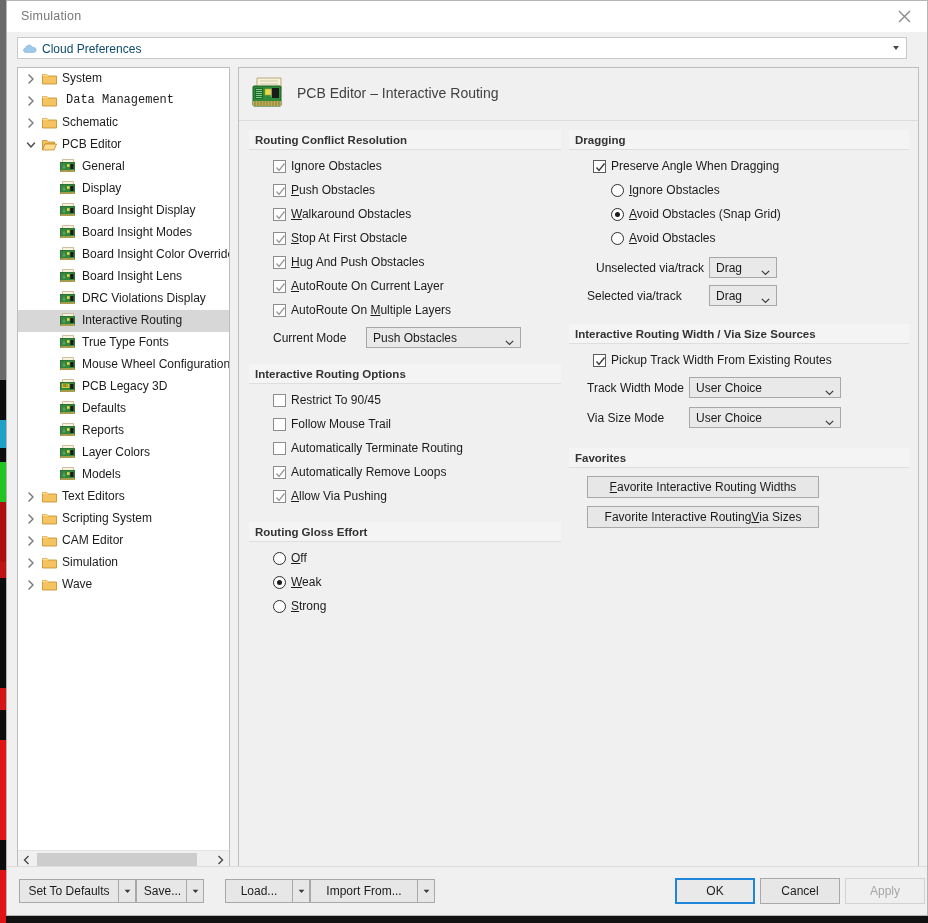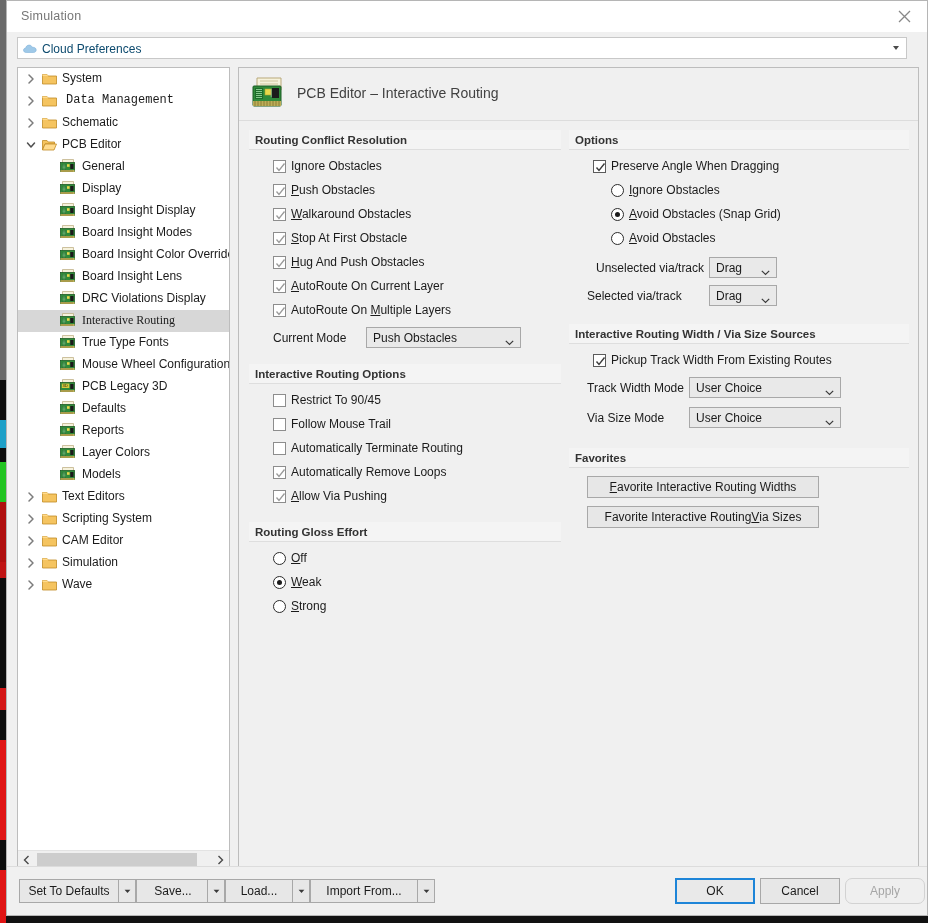--- a/index.html
+++ b/index.html
@@ -40,21 +40,21 @@
   #profile-label{position:absolute;left:24px;top:4px;font-size:12px;color:#0c4a6e;}
   #profile-arrow{position:absolute;right:7px;top:8px;width:0;height:0;
     border-left:3.5px solid transparent;border-right:3.5px solid transparent;
     border-top:4px solid #4a4a4a;}
   
   #tree-panel{
     position:absolute;left:10px;top:66px;width:213px;height:802px;
     background:#ffffff;border:1px solid #bdbdbd;box-sizing:border-box;overflow:hidden;
   }
   .tree-row{position:relative;height:22px;white-space:nowrap;cursor:default;}
-  .tree-row.sel{background:#d7d7d7;font-family:Liberation Serif, serif;}
+  .tree-row.sel{background:#d7d7d7;}
   .tw-arrow{position:absolute;top:5px;width:10px;height:12px;}
   .tw-arrow svg{display:block;}
   .folder{position:absolute;top:4px;width:15px;height:13px;}
   .leaficon{position:absolute;top:3px;width:16px;height:15px;}
   .tree-label{position:absolute;top:3px;font-size:12px;color:#1b1b1b;}
   
   #tree-hscroll{position:absolute;left:0;bottom:0;right:0;height:17px;background:#f0f0f0;border-top:1px solid #e3e3e3;}
   #hs-left,#hs-right{position:absolute;top:0;width:17px;height:17px;display:flex;align-items:center;justify-content:center;color:#4a4a4a;font-size:11px;}
   #hs-left{left:0;}#hs-right{right:0;}
   #hs-thumb{position:absolute;left:19px;top:2px;width:160px;height:13px;background:#cdcdcd;}
@@ -117,21 +117,21 @@
   .splitbtn .drop{
     background:#e7e7e7;border:1px solid #a8a8a8;border-left:none;box-sizing:border-box;
     width:17px;height:24px;display:flex;align-items:center;justify-content:center;
   }
   .plainbtn{
     position:absolute;top:11px;height:26px;width:78px;background:#e7e7e7;
     border:1px solid #a8a8a8;box-sizing:border-box;display:flex;align-items:center;
     justify-content:center;font-size:12px;color:#1b1b1b;cursor:default;
   }
   .plainbtn.primary{border:2px solid #1e85d8;background:#e9e9e9;}
-  .plainbtn.disabled{color:#a6a6a6;border-color:#d2d2d2;background:#efefef;border-radius:7px;}
+  .plainbtn.disabled{color:#a6a6a6;border-color:#d2d2d2;background:#efefef;}
 </style>
 </head>
 <body>
 
 <div id="bg-canvas">
     <div class="bg-blk" style="left: 0px; top: 0px; width: 6px; height: 380px; background: rgb(106, 106, 106);"></div>
     <div class="bg-blk" style="left: 0px; top: 380px; width: 6px; height: 40px; background: rgb(13, 13, 13);"></div>
     <div class="bg-blk" style="left: 0px; top: 420px; width: 6px; height: 28px; background: rgb(30, 160, 200);"></div>
     <div class="bg-blk" style="left: 0px; top: 448px; width: 6px; height: 14px; background: rgb(13, 13, 13);"></div>
     <div class="bg-blk" style="left: 0px; top: 462px; width: 6px; height: 40px; background: rgb(34, 196, 33);"></div>
@@ -628,21 +628,21 @@
           </div>
           <div class="rrow">
             <span class="radio" style="left: 24px;"></span>
             <span class="lbl" style="left: 42px;"><u>S</u>trong</span>
           </div>
         </div>
     </div>
 
     <div class="col" id="col-right">
 
-      <div class="section-head first">Options</div>
+      <div class="section-head first">Dragging</div>
       <div class="sec-body">
         <div class="cbrow">
           <span class="box dark">
             <svg width="11" height="11" viewBox="0 0 11 11">
                 <path d="M1.5 5.5 L4 8.5 L9.5 1.5" stroke="#3c3c3c" stroke-width="1.4" fill="none"></path>
               </svg>
           </span>
           <span class="lbl">Preserve Angle When Dragging</span>
         </div>
         <div id="drag-radios">
@@ -735,21 +735,21 @@
     <div id="split-buttons">
         <div class="splitbtn" style="left: 12px;">
           <div class="main" style="width: 100px;">Set To Defaults</div>
           <div class="drop">
             <svg width="7" height="5" viewBox="0 0 7 5">
               <path d="M0.6 0.8 L3.5 4 L6.4 0.8" fill="#3a3a3a"></path>
             </svg>
           </div>
         </div>
         <div class="splitbtn" style="left: 129px;">
-          <div class="main" style="width: 72px; padding-left: 10px;">Save...</div>
+          <div class="main" style="width: 51px; padding-left: 10px;">Save...</div>
           <div class="drop">
             <svg width="7" height="5" viewBox="0 0 7 5">
               <path d="M0.6 0.8 L3.5 4 L6.4 0.8" fill="#3a3a3a"></path>
             </svg>
           </div>
         </div>
         <div class="splitbtn" style="left: 218px;">
           <div class="main" style="width: 68px;">Load...</div>
           <div class="drop">
             <svg width="7" height="5" viewBox="0 0 7 5">

